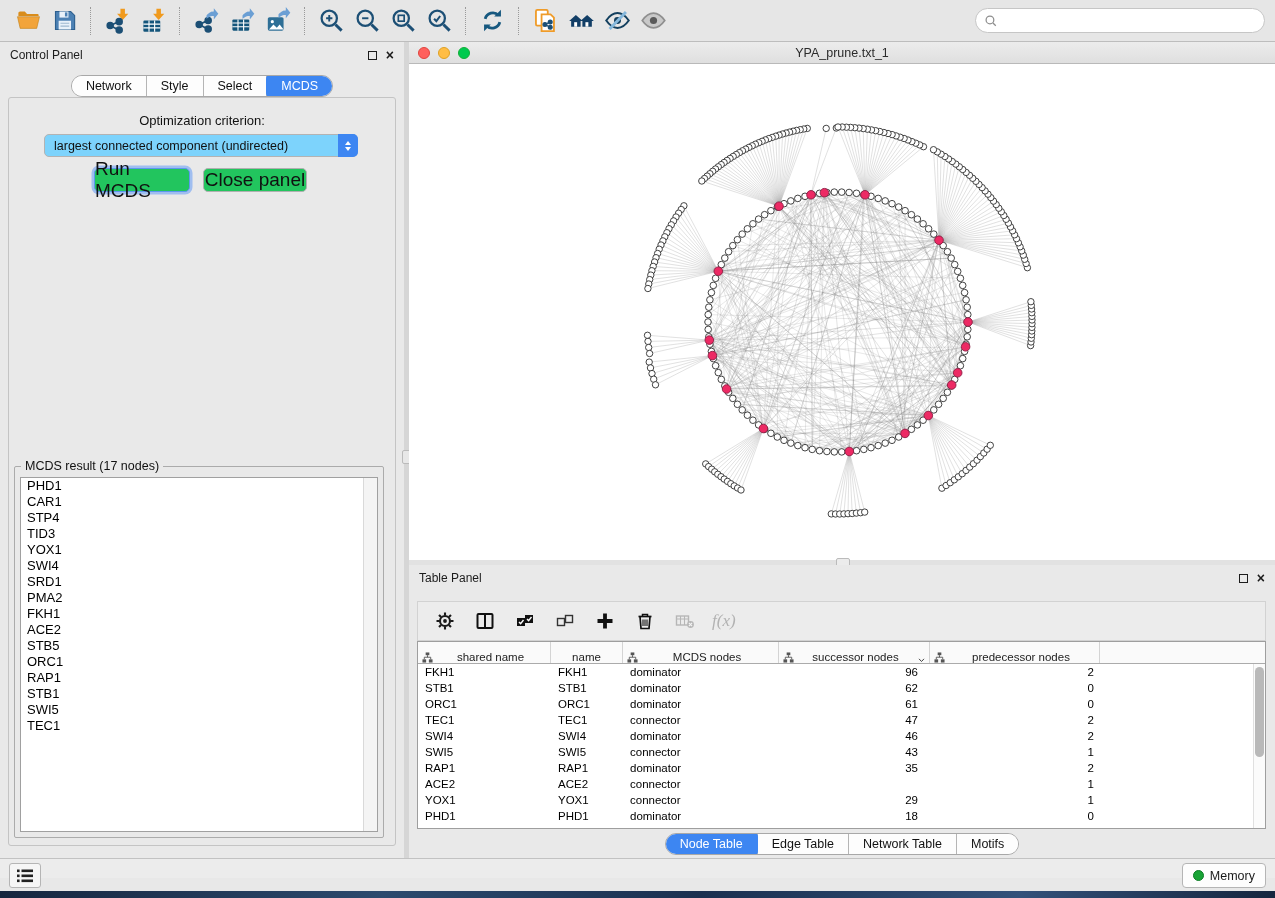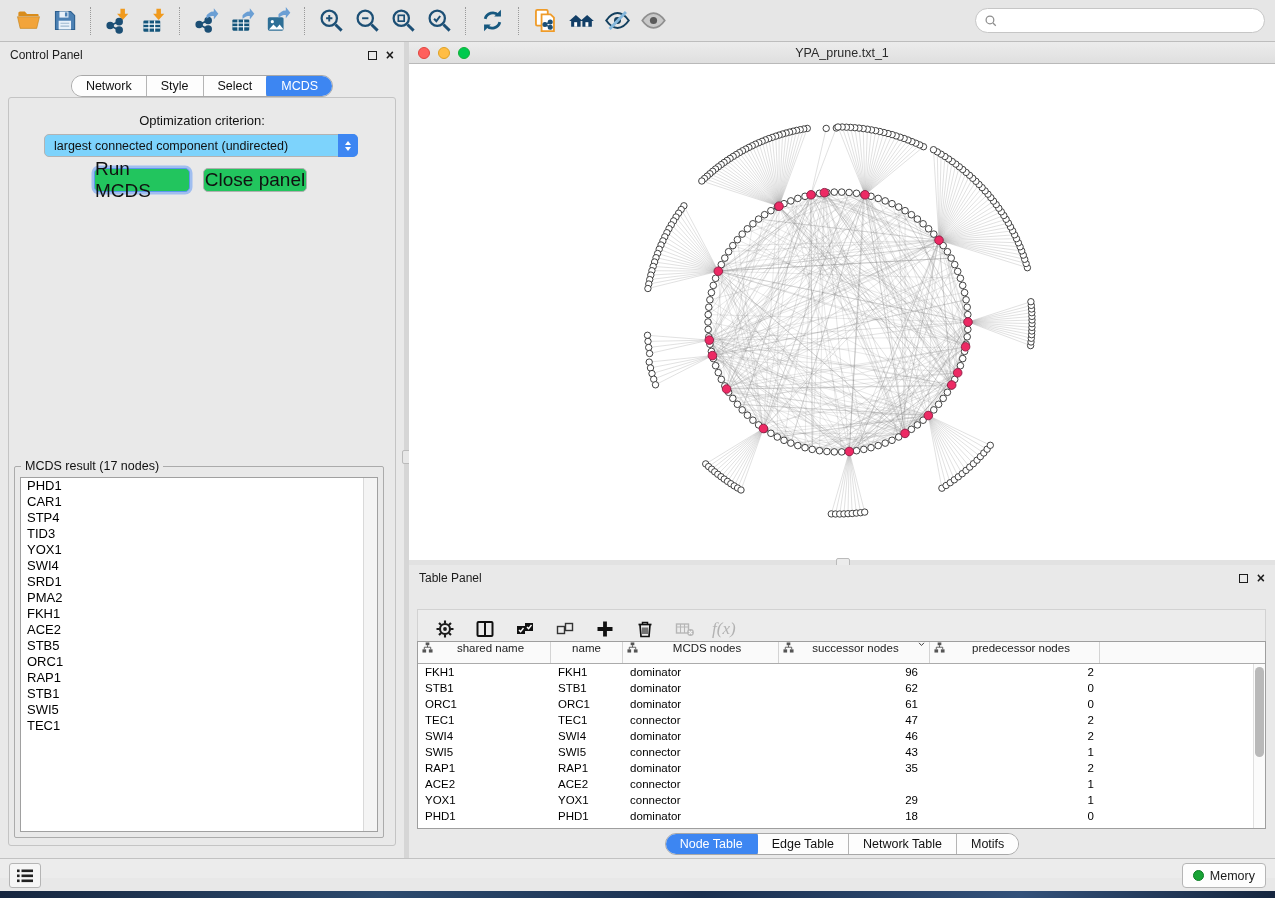--- a/index.html
+++ b/index.html
@@ -73,29 +73,29 @@
   .net-window { position:absolute; left:0; top:0; width:866px; height:518px; }
   .net-titlebar { position:absolute; left:0; top:0; width:100%; height:22px; background:linear-gradient(#ececec,#dfdfdf);
                   border-bottom:1px solid #b9b9b9; display:flex; align-items:center; }
   .traffic { display:flex; gap:8px; margin-left:9px; }
   .tl { width:12px; height:12px; border-radius:50%; }
   .net-title { position:absolute; left:0; width:100%; text-align:center; font-size:12.5px; color:#2b2b2b; }
   .net-canvas-wrap { position:absolute; left:0; top:22px; width:866px; height:496px; background:#fff; }
 
   
   .table-panel { position:absolute; left:0; top:523px; width:866px; height:293px; background:#e9e9e9; }
-  .tp-toolbar { position:absolute; left:8px; top:44px; width:849px; height:40px; background:#ececec;
+  .tp-toolbar { position:absolute; left:8px; top:36px; width:849px; height:40px; background:#ececec;
                 border:1px solid #d2d2d2; display:flex; align-items:center; padding-left:12px; gap:10px; }
   .ttb { width:30px; height:30px; display:flex; align-items:center; justify-content:center; }
   .ttb svg { width:20px; height:20px; }
   .fx-label { font-family:"Liberation Serif", serif; font-style:italic; font-size:17px; color:#b2b2b2; margin-left:2px; }
 
   .tbl { position:absolute; left:8px; top:76px; width:849px; height:188px; background:#fff; border:1px solid #9e9e9e; }
   .tbl-head { display:flex; height:22px; background:#fafafa; border-bottom:1px solid #ababab; }
-  .th { display:flex; align-items:flex-start; font-size:11.5px; color:#222; border-right:1px solid #d4d4d4; padding:0 4px; }
+  .th { display:flex; align-items:flex-end; font-size:11.5px; color:#222; border-right:1px solid #d4d4d4; padding:0 4px; }
   .th .th-label { flex:1; text-align:center; white-space:nowrap; overflow:hidden; }
   .th svg.hier { width:11px; height:11px; flex:none; margin-right:2px; }
   .th .sortchev { flex:none; width:7px; height:5px; margin-left:3px; }
   .th.filler { flex:1; border-right:none; }
   .tbl-body { position:absolute; left:0; top:22px; right:12px; bottom:0; overflow:hidden; }
   .trow { display:flex; height:16px; }
   .td { font-size:11.5px; line-height:16px; color:#000; white-space:nowrap; overflow:hidden; }
   .td.l { text-align:left; padding-left:7px; }
   .td.r { text-align:right; }
   .tbl-scroll { position:absolute; right:0; top:22px; bottom:0; width:12px; background:#fbfbfb; border-left:1px solid #e0e0e0; }

